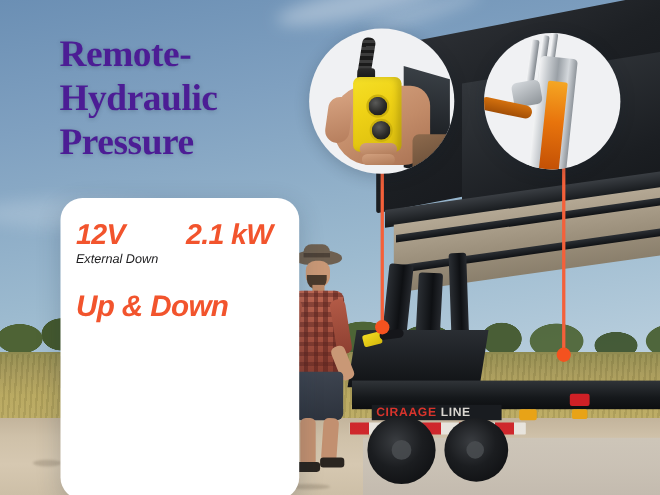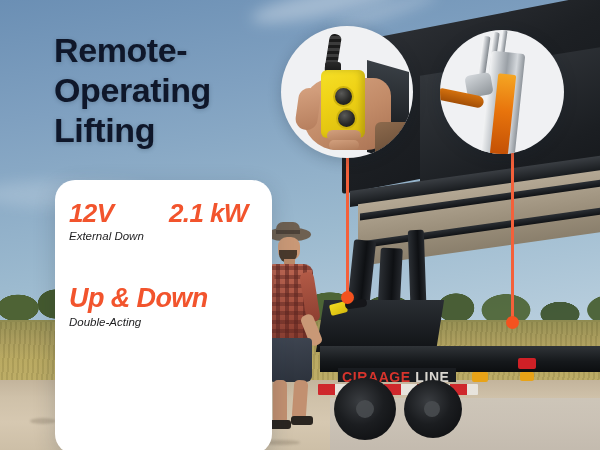--- a/index.html
+++ b/index.html
@@ -109,21 +109,21 @@
     background:repeating-linear-gradient(90deg,#cf2026 0 17px,#e9e6e0 17px 33px);
     border-radius:1px;
     opacity:.95;
   }
   .brandplate{
     position:absolute;left:38px;top:368px;width:118px;height:14px;
     background:#191c20;
   }
   .brandtext{
     position:absolute;left:42px;top:369px;
-    color:#d9d6d0;font-size:14px;font-weight:700;letter-spacing:.6px;
+    color:#d9d6d0;font-size:11px;font-weight:700;letter-spacing:.6px;
     font-family:"Liberation Sans",sans-serif;
     white-space:nowrap;
     text-align:center;
   }
   .brandtext .red{color:#d8342c;}
   .wheel{
     position:absolute;
     background:radial-gradient(circle at 42% 38%,#3a3d41 0%,#1b1d20 45%,#0a0b0d 100%);
     border-radius:50%;
   }
@@ -272,25 +272,26 @@
   .conn{position:absolute;background:#f4603a;width:3px;border-radius:2px;}
   .conn-dot{
     position:absolute;width:13px;height:13px;border-radius:50%;
     background:#f4521f;
   }
 
   
   .headline{
     position:absolute;left:54px;top:30px;
     width:240px;
-    color:#0f172a;
+    color:#4c1d95;
     font-size:34px;line-height:1.18;
     font-weight:700;
     letter-spacing:-.4px;
     text-shadow:0 1px 4px rgba(30,50,70,.28);
+    font-family:Liberation Serif, serif;
   }
 
   
   .card{
     position:absolute;left:55px;top:180px;width:217px;height:274px;
     background:#ffffff;
     border-radius:20px;
     box-shadow:0 6px 22px rgba(25,40,60,.20);
     box-sizing:border-box;
     padding:20px 0 0 14px;
@@ -308,21 +309,21 @@
     color:#1d1d1f;
     font-size:11.5px;
     font-weight:400;
     margin-top:3px;
     white-space:nowrap;
   }
   .spec.c1{width:100px;}
   .spec.c2{width:100px;}
   .spec.wide{margin-top:10px;}
   .spec.wide .val{font-size:27px;}
-  .spec.last{margin-top:28px;}
+  .spec.last{margin-top:8px;}
   .spec.last .val{font-size:27px;}
 </style>
 </head>
 <body>
 
 <div id="stage">
 
   <div class="sky"></div>
   <div class="cloud c1"></div>
   <div class="cloud c2"></div>
@@ -418,37 +419,36 @@
     <div class="cyl-rod r2"></div>
     <div class="cyl-rod r3"></div>
     <div class="cyl-tube"></div>
     <div class="cyl-oil"></div>
     <div class="cyl-port"></div>
     <div class="cyl-hose"></div>
   </div>
 
   <div class="headline">
     <div>Remote-</div>
-    <div>Operating</div>
-    <div>Lifting</div>
+    <div>Hydraulic</div>
+    <div>Pressure</div>
   </div>
 
   <div class="card">
 
     <div class="spec-row">
       <div class="spec c1">
         <div class="val">12V</div>
         <div class="lbl">External Down</div>
       </div>
       <div class="spec c2">
         <div class="val">2.1 kW</div>
       </div>
     </div>
 
 
     <div class="spec last">
       <div class="val">Up &amp; Down</div>
-      <div class="lbl">Double-Acting</div>
     </div>
 
   </div>
 
 </div>
 
 </body></html>

